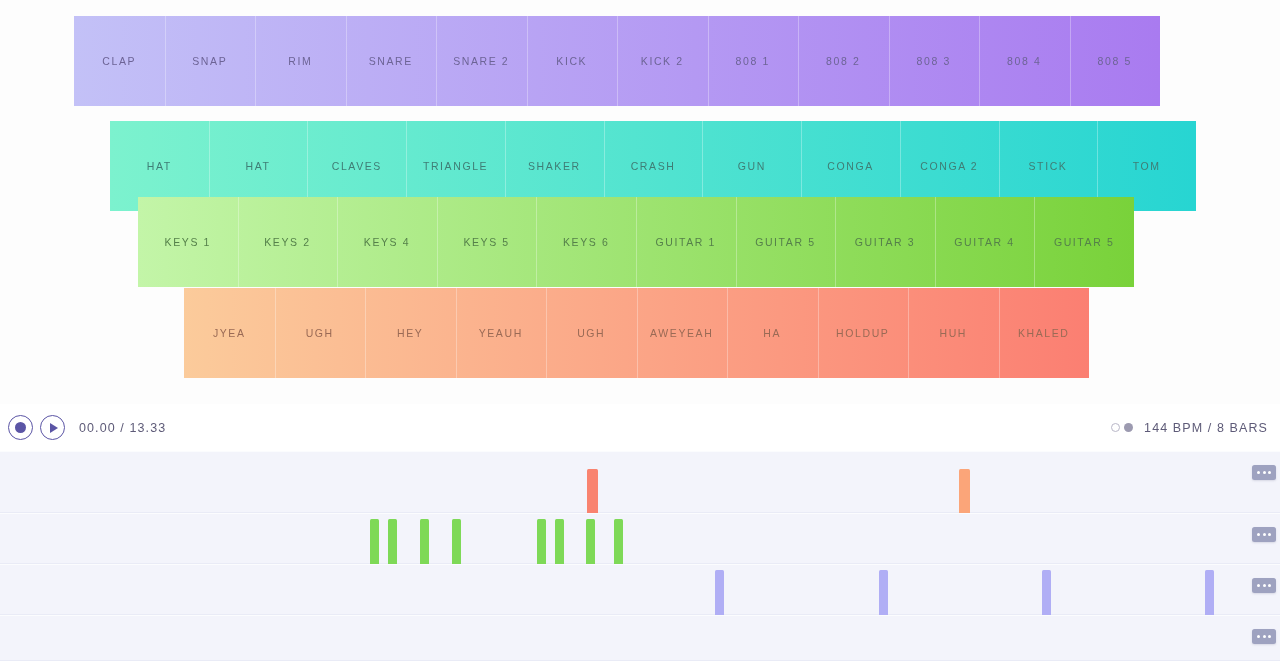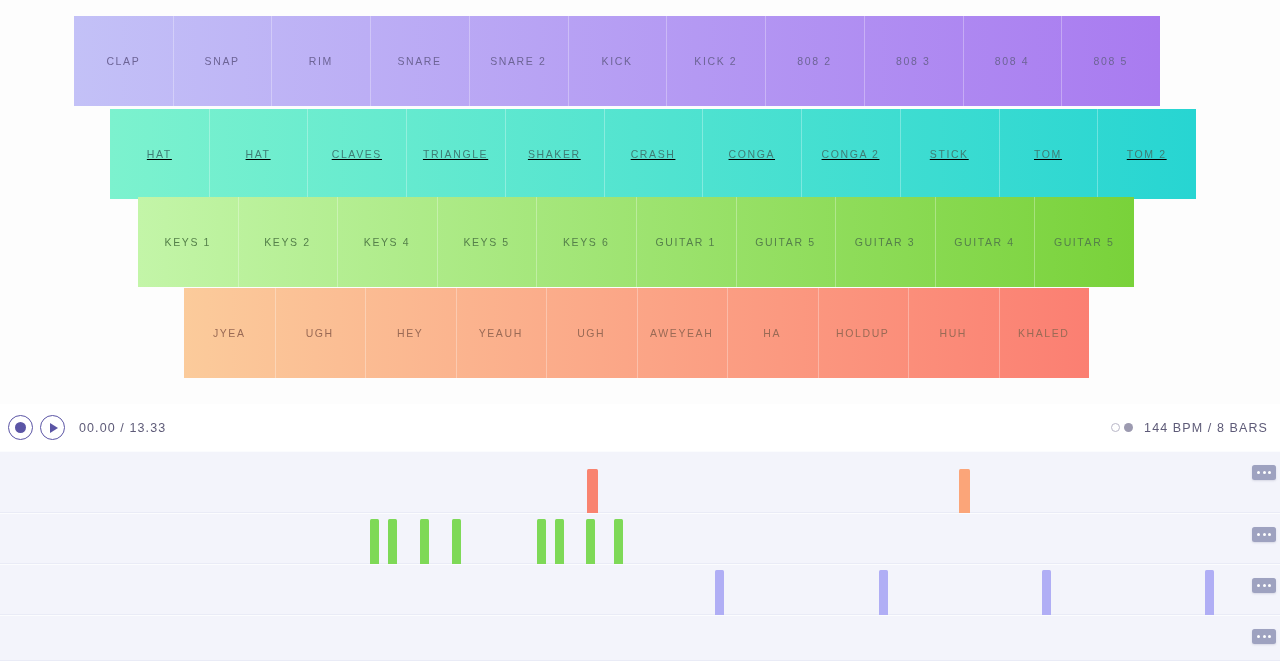--- a/index.html
+++ b/index.html
@@ -204,65 +204,68 @@
         <div class="pad" style="box-shadow: rgba(255, 255, 255, 0.3) 1px 0px 0px inset;">
           <span class="pad-label" style="color: rgb(109, 100, 150);">SNARE 2</span>
         </div>
         <div class="pad" style="box-shadow: rgba(255, 255, 255, 0.3) 1px 0px 0px inset;">
           <span class="pad-label" style="color: rgb(109, 100, 150);">KICK</span>
         </div>
         <div class="pad" style="box-shadow: rgba(255, 255, 255, 0.3) 1px 0px 0px inset;">
           <span class="pad-label" style="color: rgb(109, 100, 150);">KICK 2</span>
         </div>
         <div class="pad" style="box-shadow: rgba(255, 255, 255, 0.3) 1px 0px 0px inset;">
+          <span class="pad-label" style="color: rgb(109, 100, 150);">808 1</span>
+        </div>
+        <div class="pad" style="box-shadow: rgba(255, 255, 255, 0.3) 1px 0px 0px inset;">
           <span class="pad-label" style="color: rgb(109, 100, 150);">808 2</span>
         </div>
         <div class="pad" style="box-shadow: rgba(255, 255, 255, 0.3) 1px 0px 0px inset;">
           <span class="pad-label" style="color: rgb(109, 100, 150);">808 3</span>
         </div>
         <div class="pad" style="box-shadow: rgba(255, 255, 255, 0.3) 1px 0px 0px inset;">
           <span class="pad-label" style="color: rgb(109, 100, 150);">808 4</span>
         </div>
         <div class="pad" style="box-shadow: rgba(255, 255, 255, 0.3) 1px 0px 0px inset;">
           <span class="pad-label" style="color: rgb(109, 100, 150);">808 5</span>
         </div>
       </div>
-      <div class="pad-row row-perc" style="left: 110px; top: 109px; width: 1086px; background: linear-gradient(90deg, rgb(124, 242, 206) 0%, rgb(39, 213, 210) 100%); text-decoration: underline;">
+      <div class="pad-row row-perc" style="left: 110px; top: 121px; width: 1086px; background: linear-gradient(90deg, rgb(124, 242, 206) 0%, rgb(39, 213, 210) 100%);">
         <div class="pad">
           <span class="pad-label" style="color: rgb(63, 125, 117);">HAT</span>
         </div>
         <div class="pad" style="box-shadow: rgba(255, 255, 255, 0.3) 1px 0px 0px inset;">
           <span class="pad-label" style="color: rgb(63, 125, 117);">HAT</span>
         </div>
         <div class="pad" style="box-shadow: rgba(255, 255, 255, 0.3) 1px 0px 0px inset;">
           <span class="pad-label" style="color: rgb(63, 125, 117);">CLAVES</span>
         </div>
         <div class="pad" style="box-shadow: rgba(255, 255, 255, 0.3) 1px 0px 0px inset;">
           <span class="pad-label" style="color: rgb(63, 125, 117);">TRIANGLE</span>
         </div>
         <div class="pad" style="box-shadow: rgba(255, 255, 255, 0.3) 1px 0px 0px inset;">
           <span class="pad-label" style="color: rgb(63, 125, 117);">SHAKER</span>
         </div>
         <div class="pad" style="box-shadow: rgba(255, 255, 255, 0.3) 1px 0px 0px inset;">
           <span class="pad-label" style="color: rgb(63, 125, 117);">CRASH</span>
         </div>
         <div class="pad" style="box-shadow: rgba(255, 255, 255, 0.3) 1px 0px 0px inset;">
+          <span class="pad-label" style="color: rgb(63, 125, 117);">GUN</span>
+        </div>
+        <div class="pad" style="box-shadow: rgba(255, 255, 255, 0.3) 1px 0px 0px inset;">
           <span class="pad-label" style="color: rgb(63, 125, 117);">CONGA</span>
         </div>
         <div class="pad" style="box-shadow: rgba(255, 255, 255, 0.3) 1px 0px 0px inset;">
           <span class="pad-label" style="color: rgb(63, 125, 117);">CONGA 2</span>
         </div>
         <div class="pad" style="box-shadow: rgba(255, 255, 255, 0.3) 1px 0px 0px inset;">
           <span class="pad-label" style="color: rgb(63, 125, 117);">STICK</span>
         </div>
         <div class="pad" style="box-shadow: rgba(255, 255, 255, 0.3) 1px 0px 0px inset;">
           <span class="pad-label" style="color: rgb(63, 125, 117);">TOM</span>
-        </div>
-        <div class="pad" style="box-shadow: rgba(255, 255, 255, 0.3) 1px 0px 0px inset;">
-          <span class="pad-label" style="color: rgb(63, 125, 117);">TOM 2</span>
         </div>
       </div>
       <div class="pad-row row-melody" style="left: 138px; top: 197px; width: 996px; background: linear-gradient(90deg, rgb(195, 245, 168) 0%, rgb(121, 210, 58) 100%);">
         <div class="pad">
           <span class="pad-label" style="color: rgb(85, 128, 74);">KEYS 1</span>
         </div>
         <div class="pad" style="box-shadow: rgba(255, 255, 255, 0.3) 1px 0px 0px inset;">
           <span class="pad-label" style="color: rgb(85, 128, 74);">KEYS 2</span>
         </div>
         <div class="pad" style="box-shadow: rgba(255, 255, 255, 0.3) 1px 0px 0px inset;">

